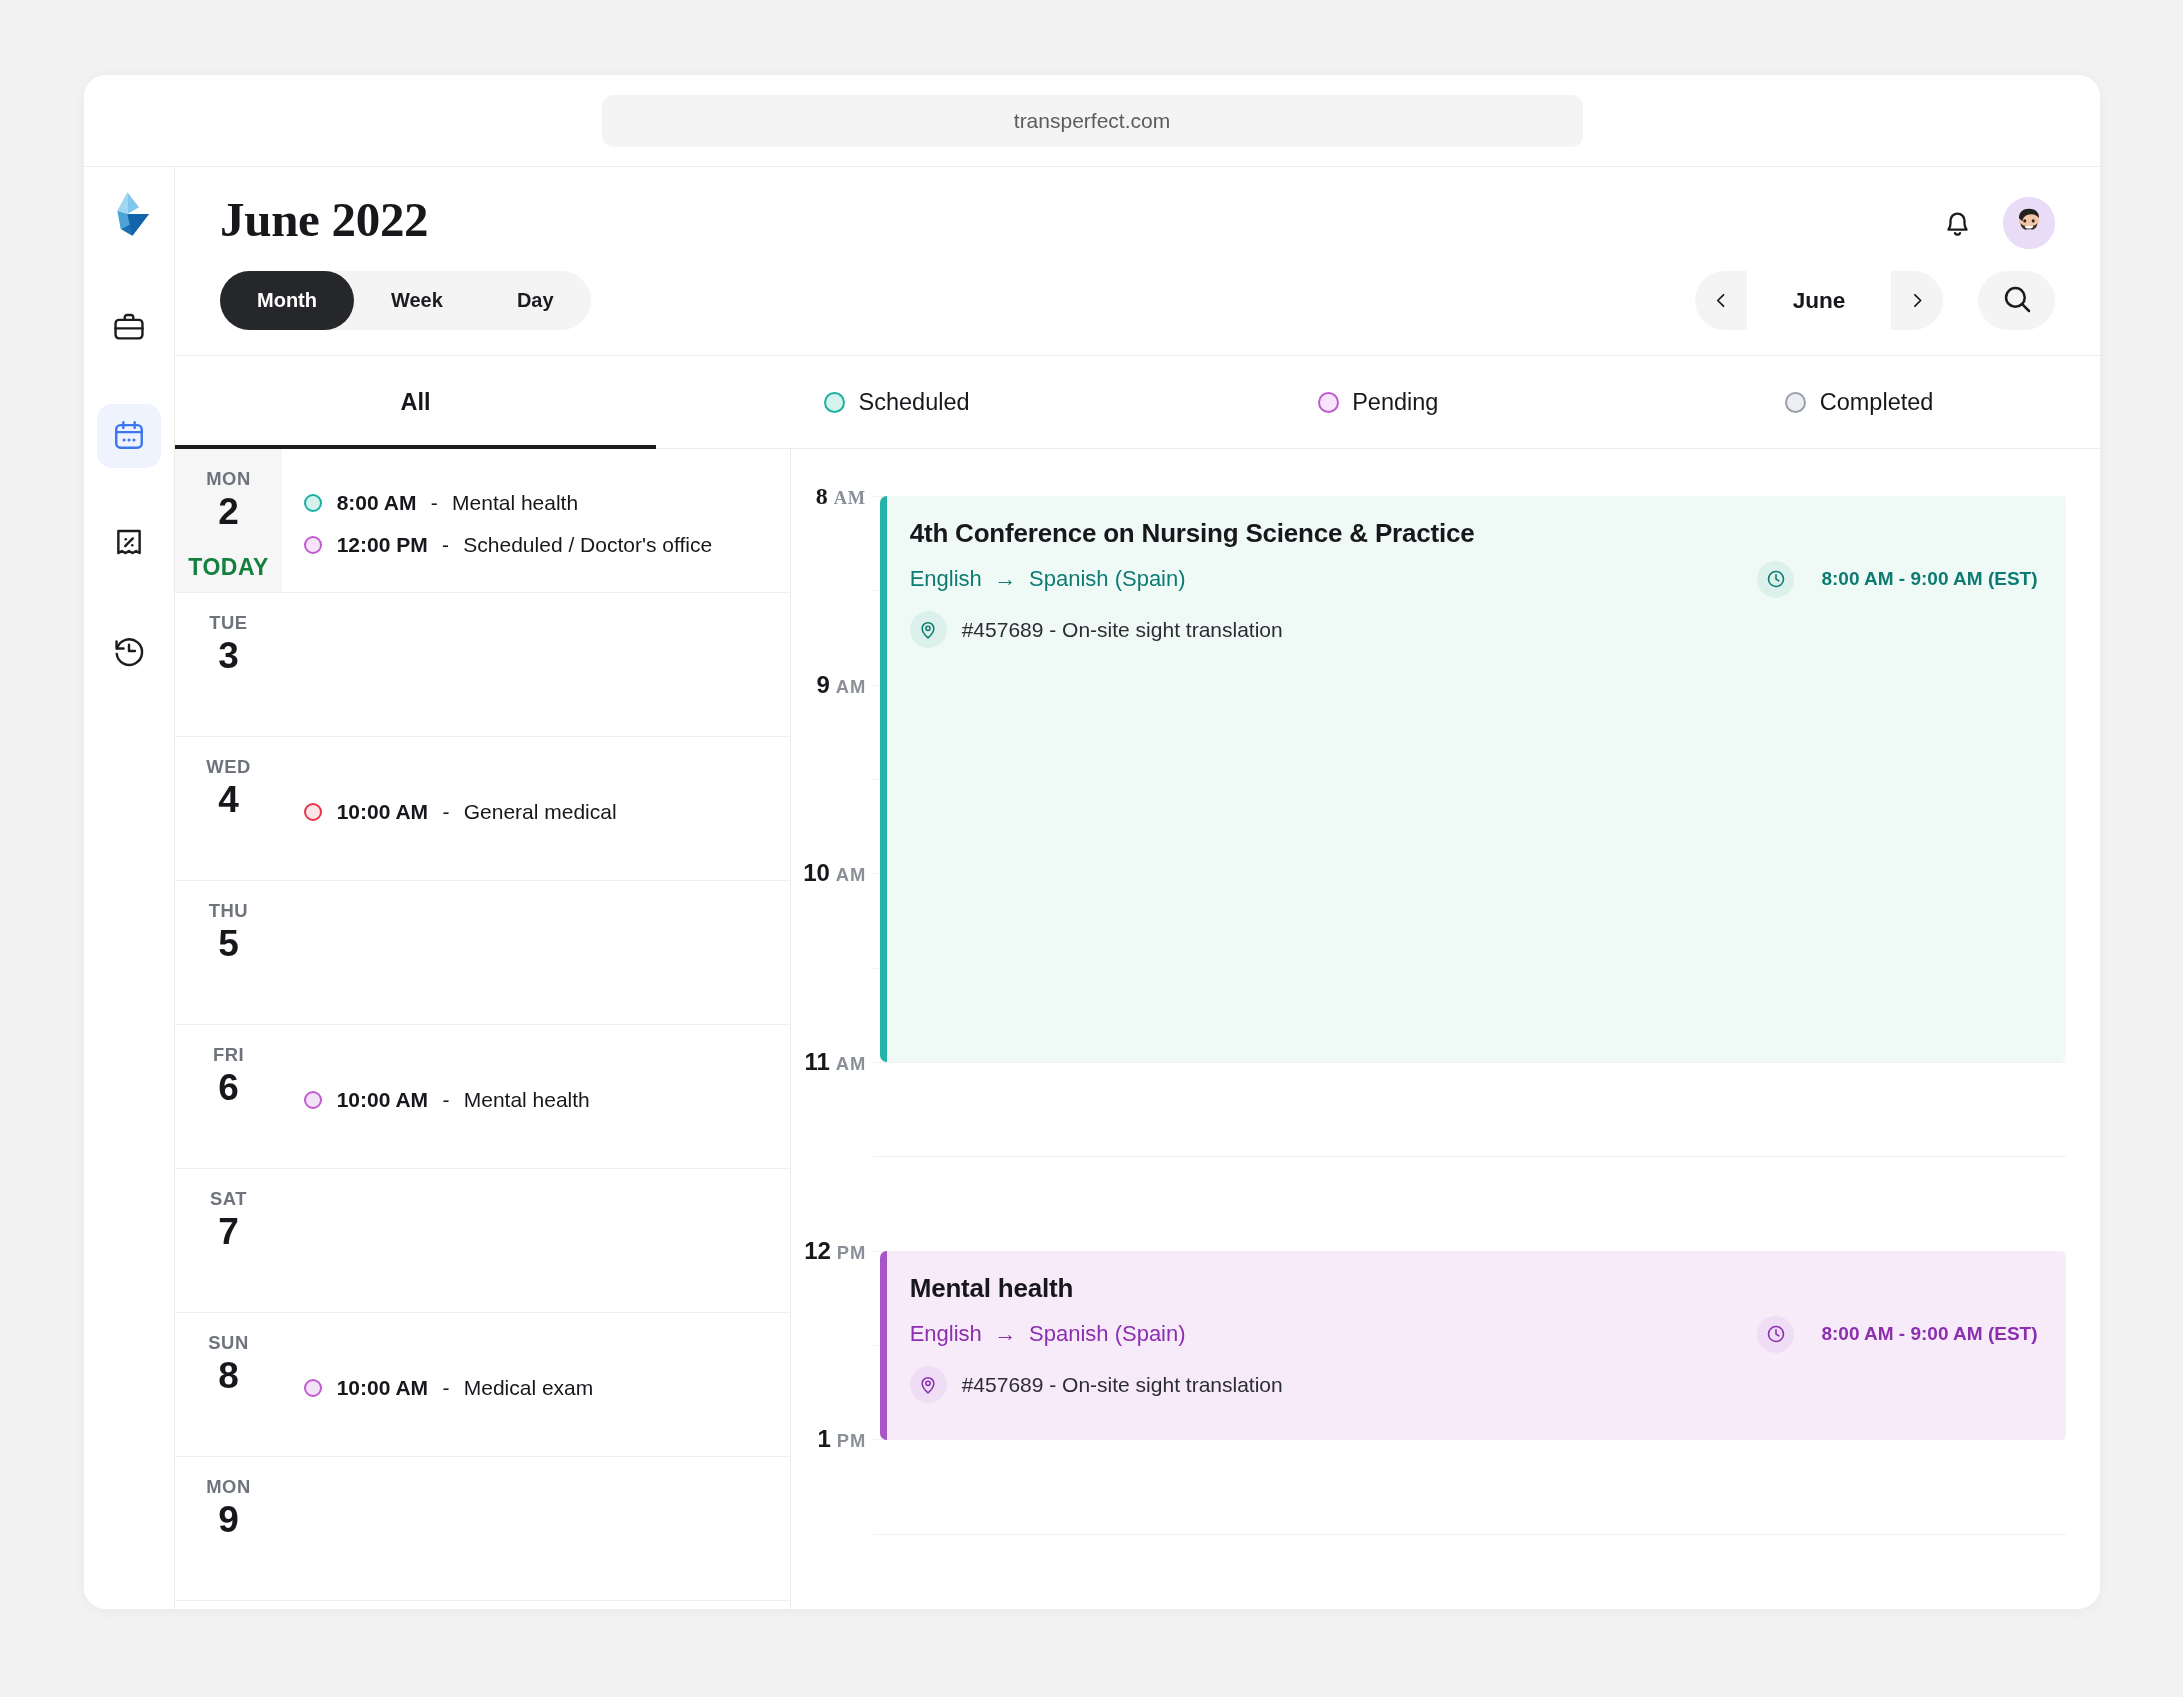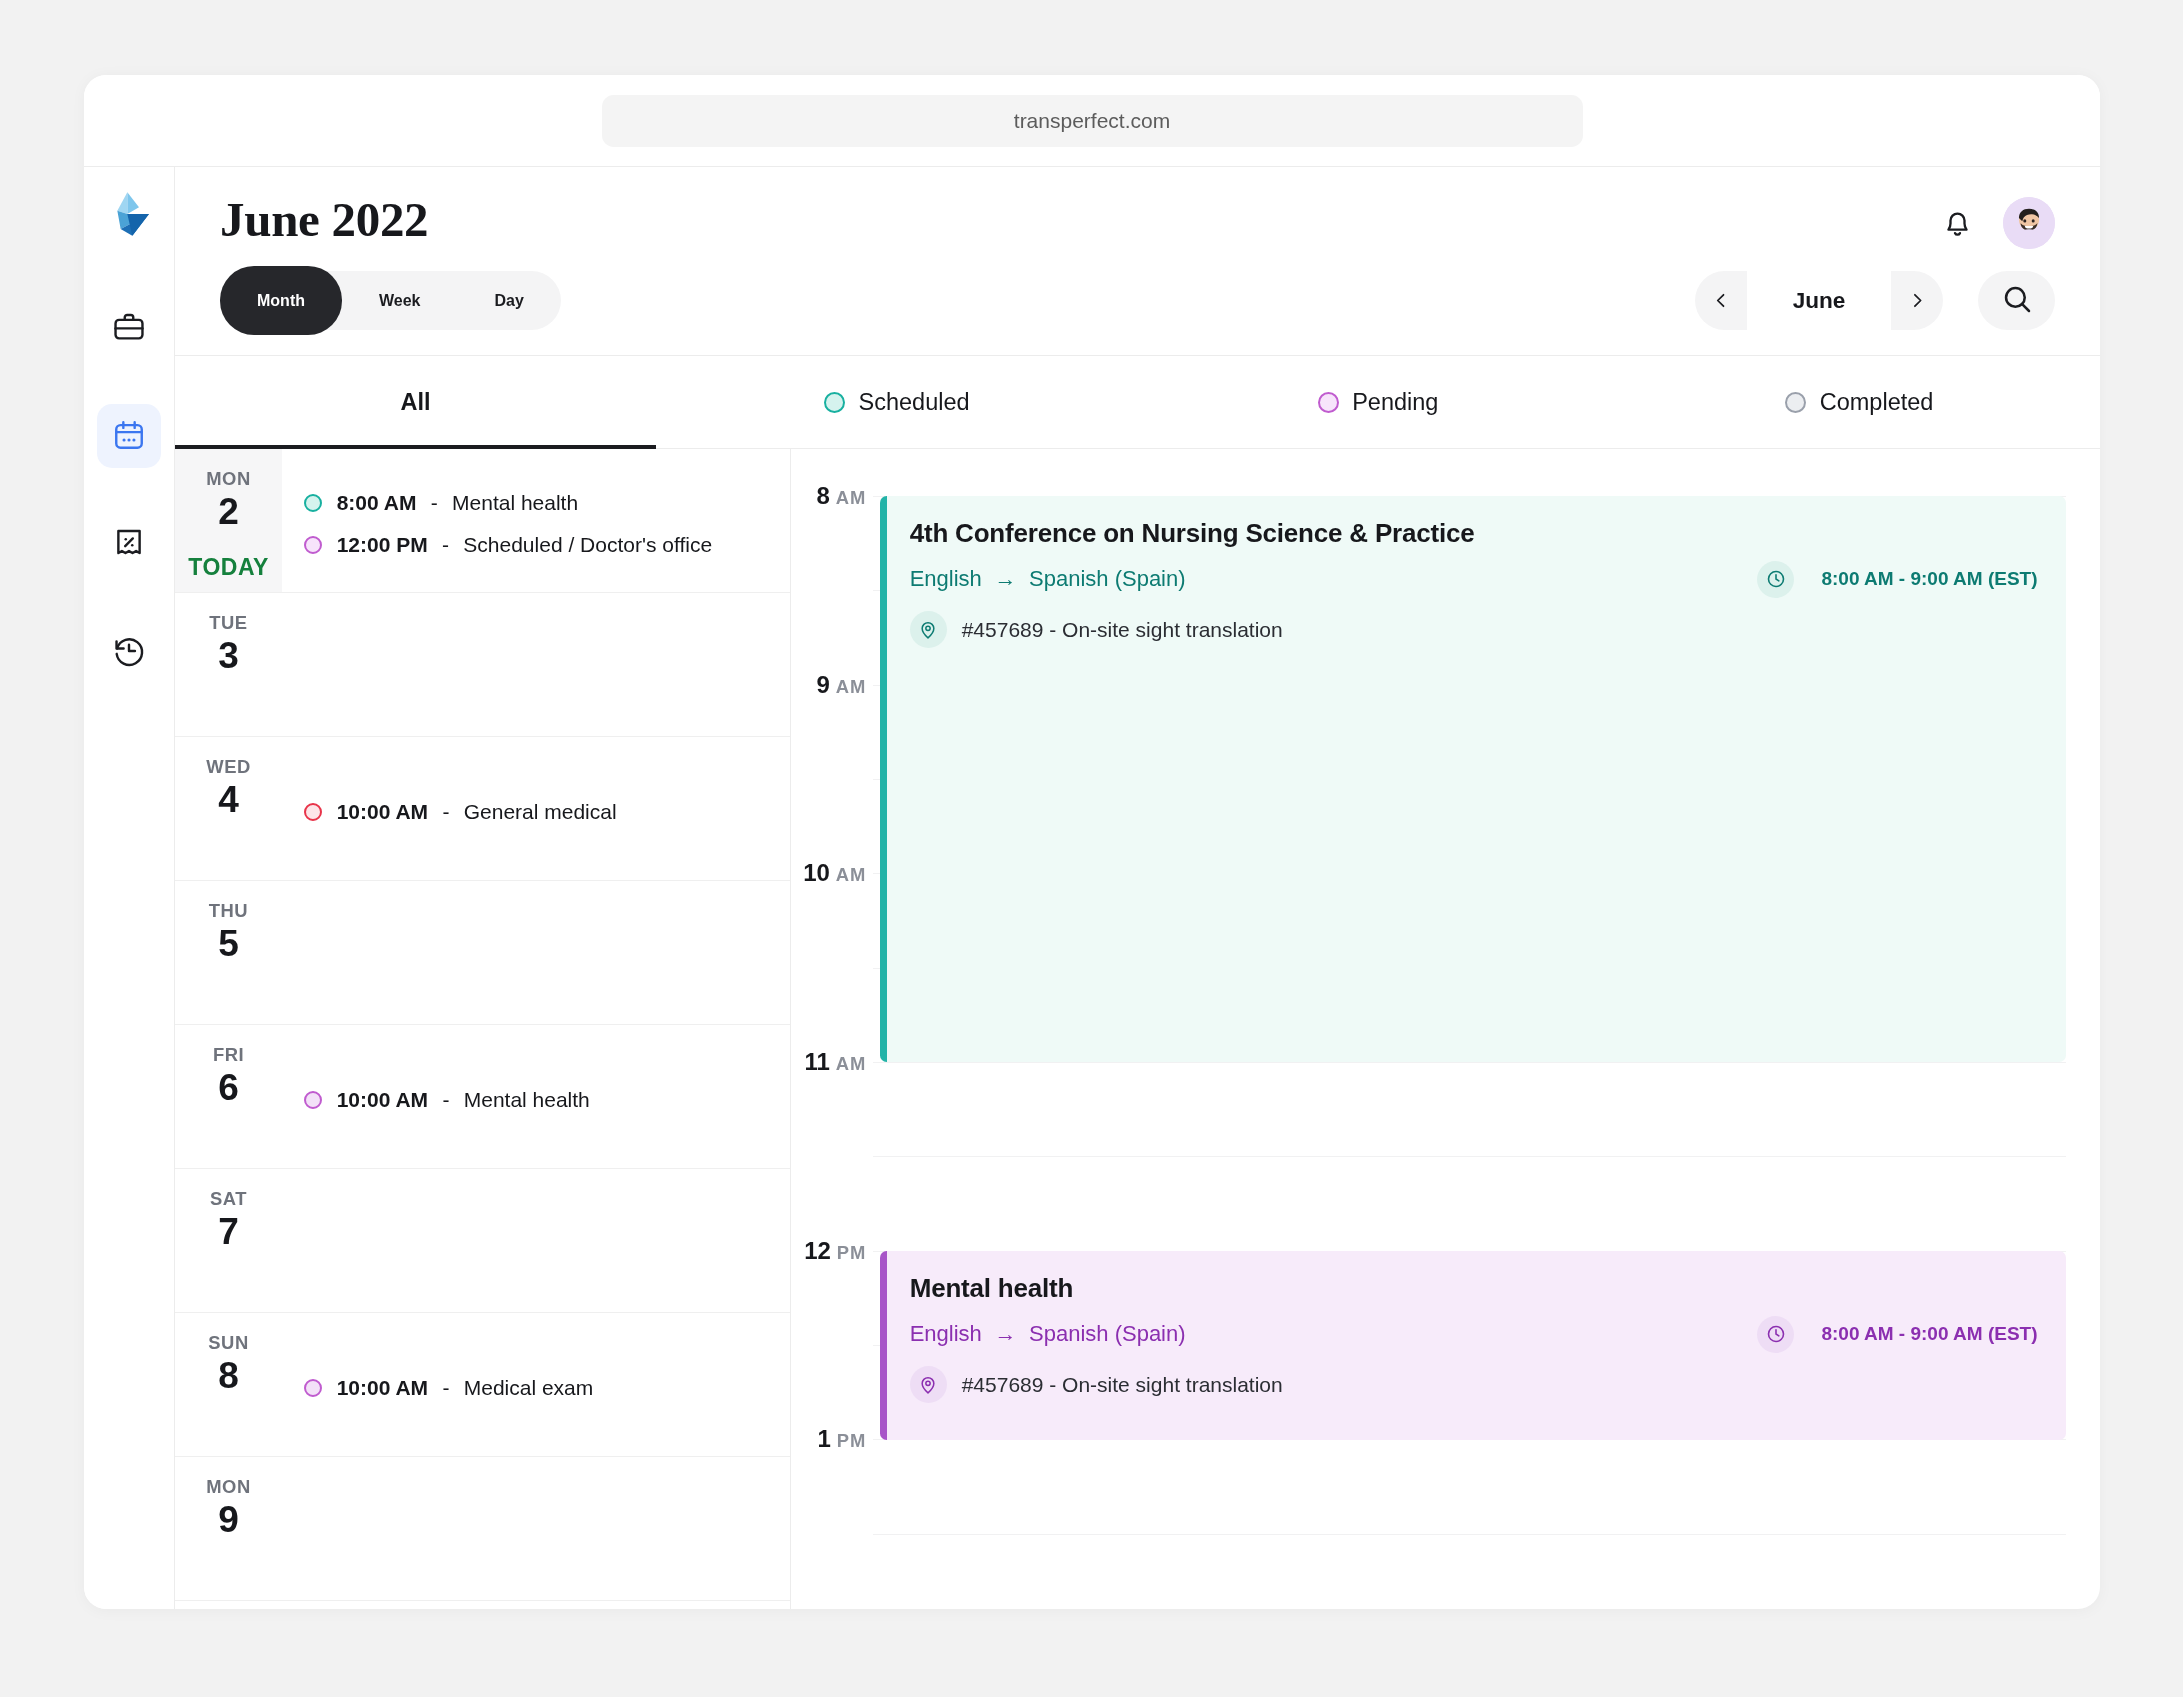--- a/index.html
+++ b/index.html
@@ -79,23 +79,23 @@
     display: flex; align-items: center; justify-content: space-between;
     margin-top: 22px; padding-bottom: 25px;
   }
 
   #view-toggle {
     display: flex; align-items: center;
     background: #f4f4f5; border-radius: 34px; padding: 0;
     height: 59px;
   }
   .view-seg {
-    height: 69px; padding: 0 37px;
+    height: 59px; padding: 0 37px;
     display: flex; align-items: center; justify-content: center;
-    border-radius: 34px; font-size: 16px; font-weight: 700;
+    border-radius: 34px; font-size: 20px; font-weight: 700;
     color: #1b1c20; cursor: pointer;
   }
   .view-seg.active { background: #26272b; color: #ffffff; }
 
   #nav-cluster { display: flex; align-items: center; gap: 35px; }
   #month-nav {
     display: flex; align-items: center;
     background: #f4f4f5; border-radius: 34px; height: 59px;
     overflow: hidden;
   }
@@ -434,21 +434,21 @@
             <div class="day-row">
               <div class="day-cell">
                 <div class="day-dow">MON</div>
                 <div class="day-num">9</div>
               </div>
               <div class="day-events"></div>
             </div>
           </div>
         <div id="timeline">
           <div id="time-gutter">
-              <div class="time-label" style="top: 47px;"><span class="t-h">8</span><span class="t-m">AM</span></div>
+              <div class="time-label" style="top: 47px; font-family: Liberation Serif, serif;"><span class="t-h">8</span><span class="t-m">AM</span></div>
               <div class="time-label" style="top: 236px;"><span class="t-h">9</span><span class="t-m">AM</span></div>
               <div class="time-label" style="top: 424px;"><span class="t-h">10</span><span class="t-m">AM</span></div>
               <div class="time-label" style="top: 613px;"><span class="t-h">11</span><span class="t-m">AM</span></div>
               <div class="time-label" style="top: 802px;"><span class="t-h">12</span><span class="t-m">PM</span></div>
               <div class="time-label" style="top: 990px;"><span class="t-h">1</span><span class="t-m">PM</span></div>
             </div>
           <div id="grid-area">
               <div class="gridline" style="top: 47px;"></div>
               <div class="gridline" style="top: 141px;"></div>
               <div class="gridline" style="top: 236px;"></div>

